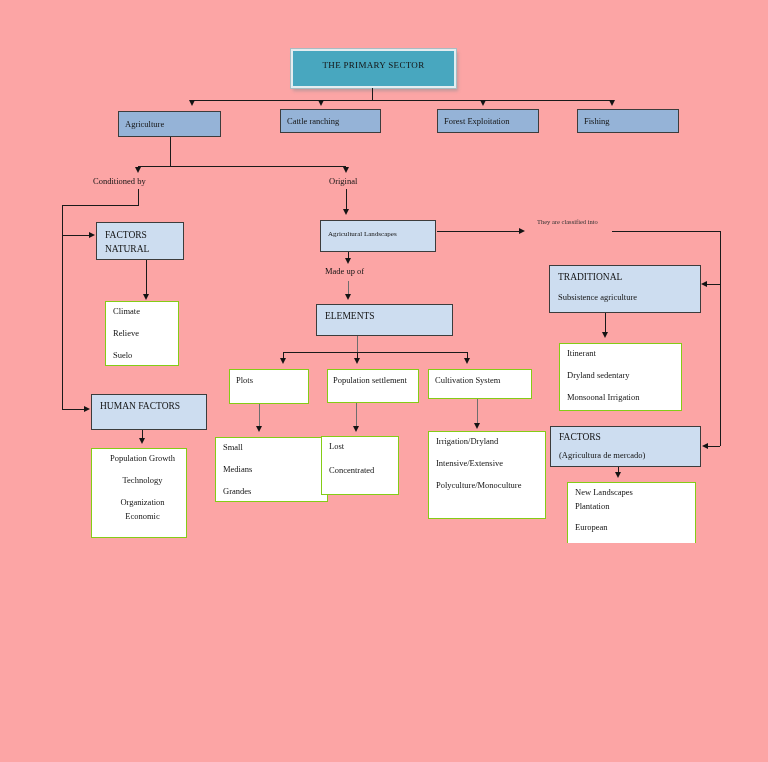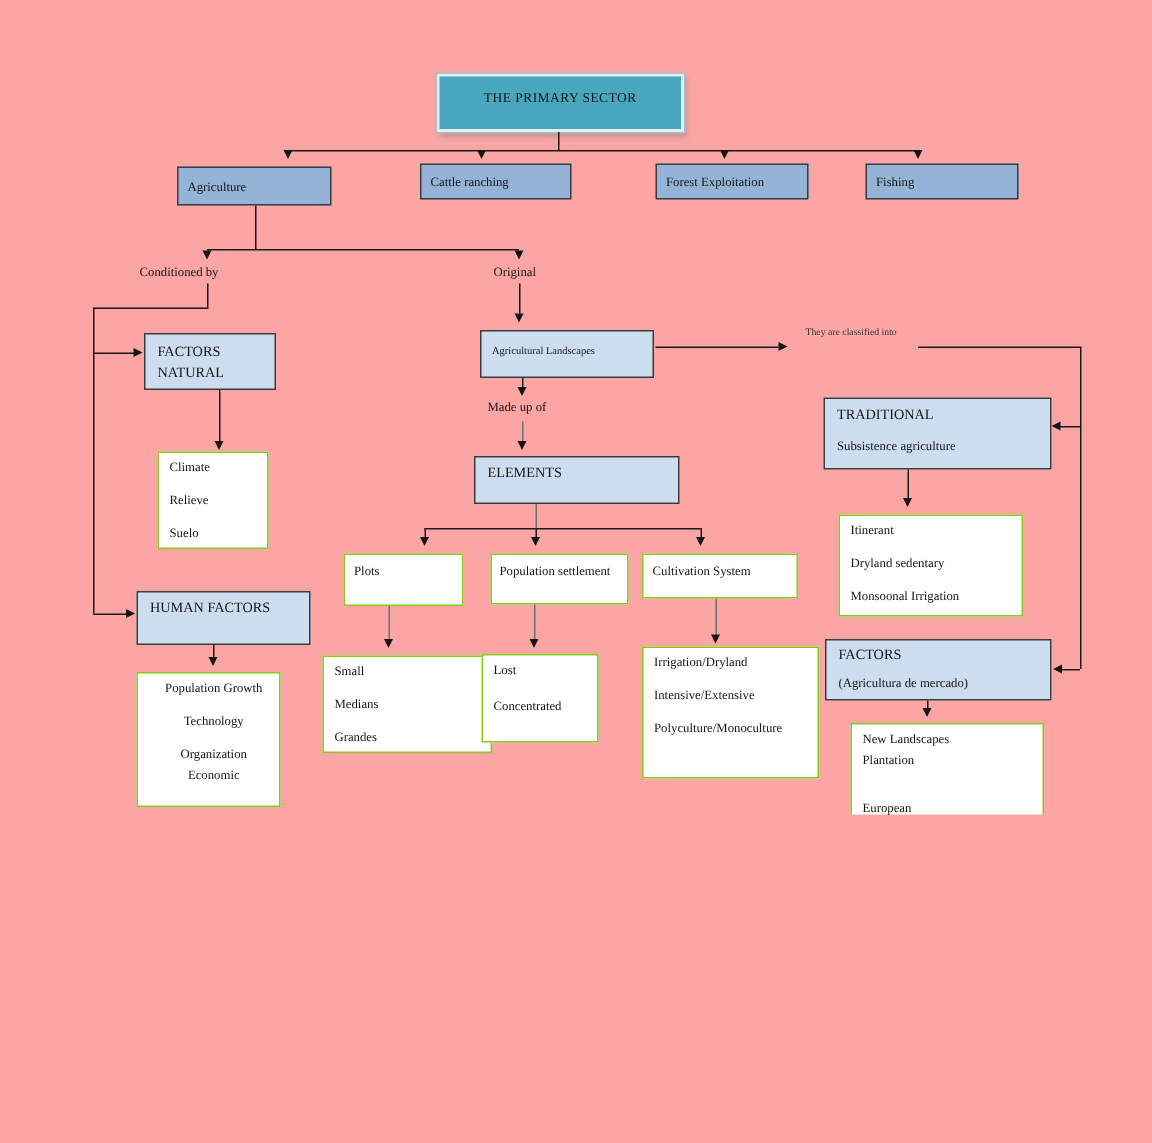--- a/index.html
+++ b/index.html
@@ -158,17 +158,17 @@
   </div>
 
   <div class="box fill-light" style="left:550px;top:426px;width:151px;height:41px;padding:5px 0 0 8px;">
     <div class="hdr" style="margin-bottom:8px;">FACTORS</div>
     <div>(Agricultura de mercado)</div>
   </div>
   <div class="vl" style="left:618px;top:467px;height:6px;"></div>
   <div class="ad" style="left:614.5px;top:472px;"></div>
   <div class="box list nb" style="left:567px;top:482px;width:129px;height:61px;">
     <div class="li tight" style="">New Landscapes</div>
-    <div class="li tight" style="margin-bottom:23px;">Plantation</div>
+    <div class="li tight" style="margin-bottom:12px;">Plantation</div>
     <div class="li">European</div>
   </div>
 
 </div>
 
 </body></html>

